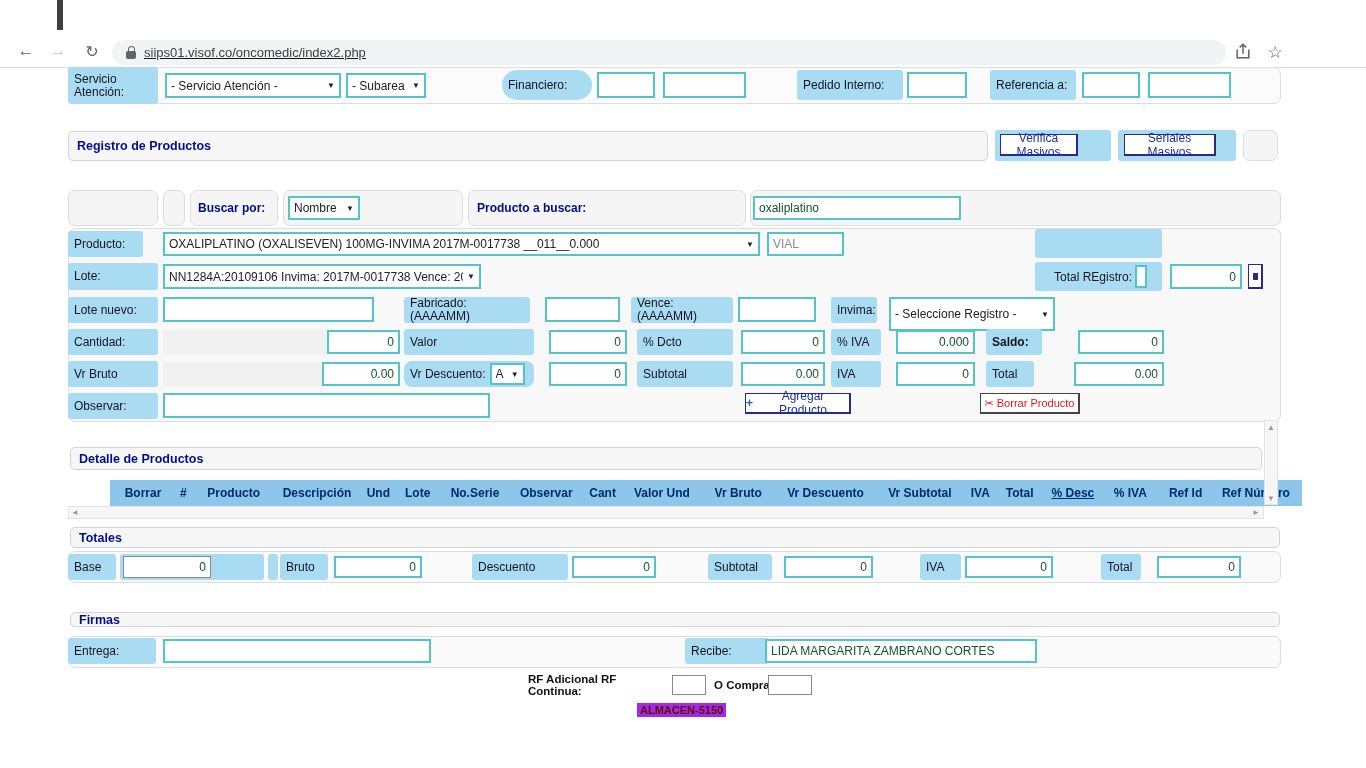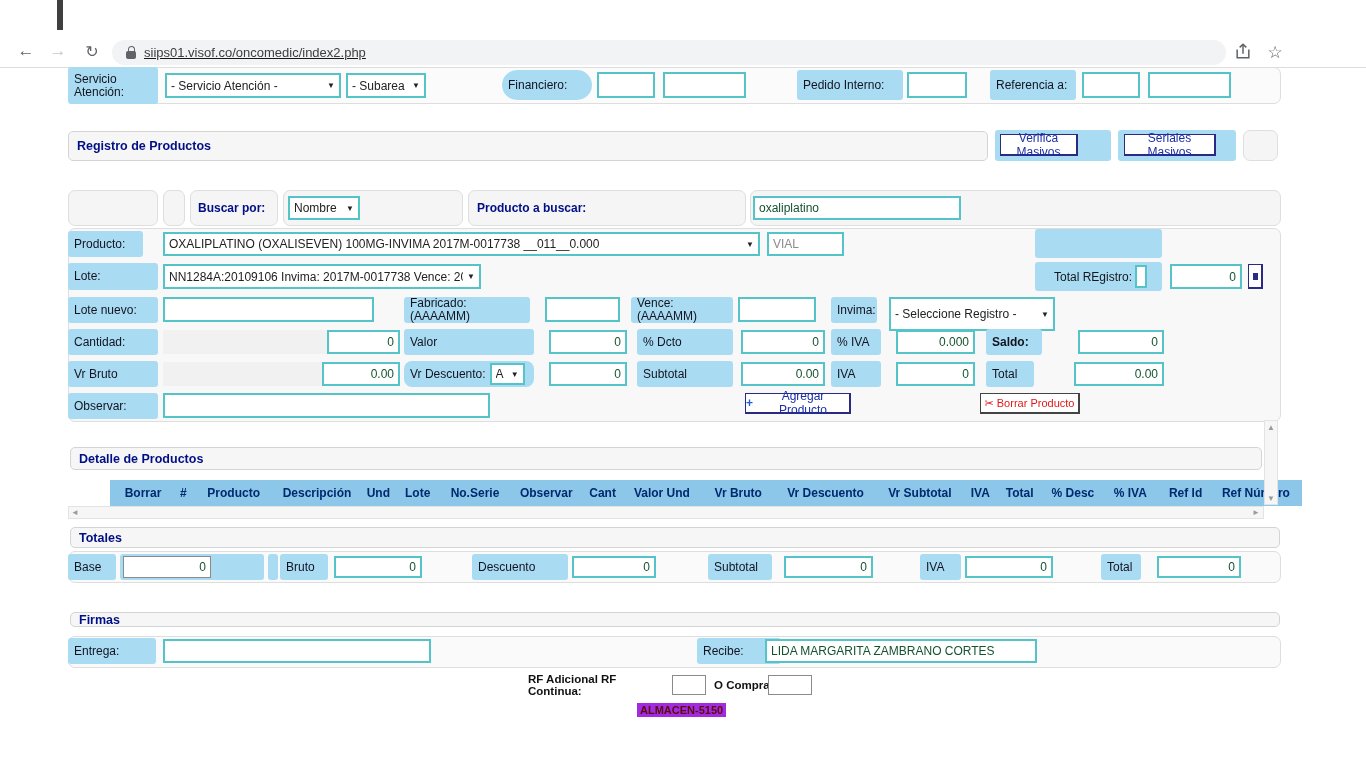--- a/index.html
+++ b/index.html
@@ -202,21 +202,21 @@
       <span class="th" style="width: 44px;">Lote</span>
       <span class="th" style="width: 70px;">No.Serie</span>
       <span class="th" style="width: 72px;">Observar</span>
       <span class="th" style="width: 40px;">Cant</span>
       <span class="th" style="width: 78px;">Valor Und</span>
       <span class="th" style="width: 74px;">Vr Bruto</span>
       <span class="th" style="width: 100px;">Vr Descuento</span>
       <span class="th" style="width: 88px;">Vr Subtotal</span>
       <span class="th" style="width: 32px;">IVA</span>
       <span class="th" style="width: 46px;">Total</span>
-      <span class="th" style="width: 60px;">% Desc</span>
+      <span class="th" style="width: 60px; text-decoration: underline;">% Desc</span>
       <span class="th" style="width: 54px;">% IVA</span>
       <span class="th" style="width: 56px;">Ref Id</span>
       <span class="th" style="width: 84px;">Ref Número</span>
     </div>
 
   <div class="scroll" style="left:1264px;top:420px;width:14px;height:85px;"></div>
   <div class="scrollarrow" style="left:1264px;top:421px;width:14px;height:12px;">▲</div>
   <div class="scrollarrow" style="left:1264px;top:492px;width:14px;height:12px;">▼</div>
   <div class="scroll" style="left:68px;top:506px;width:1196px;height:13px;"></div>
   <div class="scrollarrow" style="left:69px;top:506px;width:12px;height:13px;">◄</div>
@@ -236,21 +236,21 @@
   <input class="inp num" style="left: 784px; top: 556px; width: 89px; height: 22px;" value="0">
   <div class="lbl" style="left:920px;top:554px;width:41px;height:26px;">IVA</div>
   <input class="inp num" style="left: 965px; top: 556px; width: 88px; height: 22px;" value="0">
   <div class="lbl" style="left:1101px;top:554px;width:40px;height:26px;">Total</div>
   <input class="inp num" style="left: 1157px; top: 556px; width: 84px; height: 22px;" value="0">
 
   <div class="bar" style="left:70px;top:612px;width:1210px;height:15px;">Firmas</div>
   <div class="graybox" style="left:68px;top:636px;width:1213px;height:32px;background:#fafafa;"></div>
   <div class="lbl" style="left:68px;top:638px;width:88px;height:26px;">Entrega:</div>
   <input class="inp" style="left: 163px; top: 639px; width: 268px; height: 24px;">
-  <div class="lbl" style="left:685px;top:638px;width:84px;height:26px;margin-left:12px;">Recibe:</div>
+  <div class="lbl" style="left:685px;top:638px;width:84px;height:26px;">Recibe:</div>
   <input class="inp" style="left: 765px; top: 639px; width: 272px; height: 24px;" value="LIDA MARGARITA ZAMBRANO CORTES">
 
   <div class="ftext" style="left:528px;top:675px;width:140px;height:20px;justify-content:flex-end;font-weight:bold;font-size:11.5px;">RF Adicional RF Continua:</div>
   <input class="inp plain" style="left: 672px; top: 675px; width: 34px; height: 20px;">
   <div class="ftext" style="left:714px;top:675px;height:20px;font-weight:bold;font-size:11.5px;">O Compra:</div>
   <input class="inp plain" style="left: 768px; top: 675px; width: 44px; height: 20px;">
   <div style="position:absolute;left:637px;top:703px;background:#a22be2;color:#5c0a0a;font-size:11px;font-weight:bold;padding:1px 3px;">ALMACEN-5150</div>
 
 </div>
 

